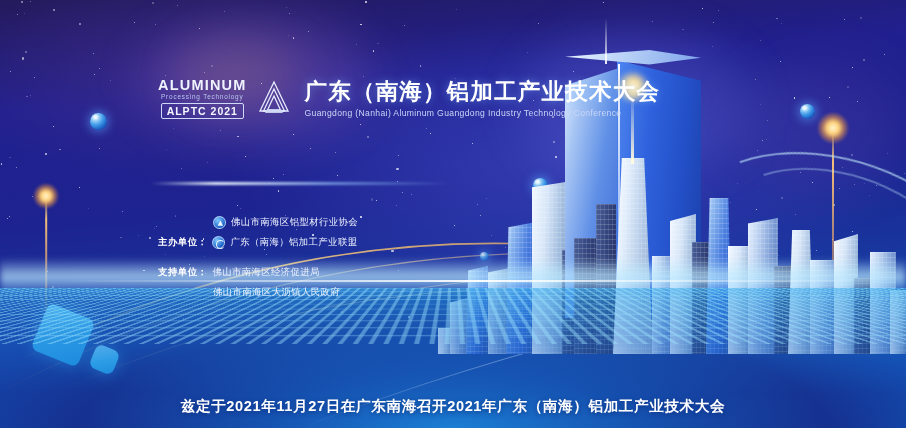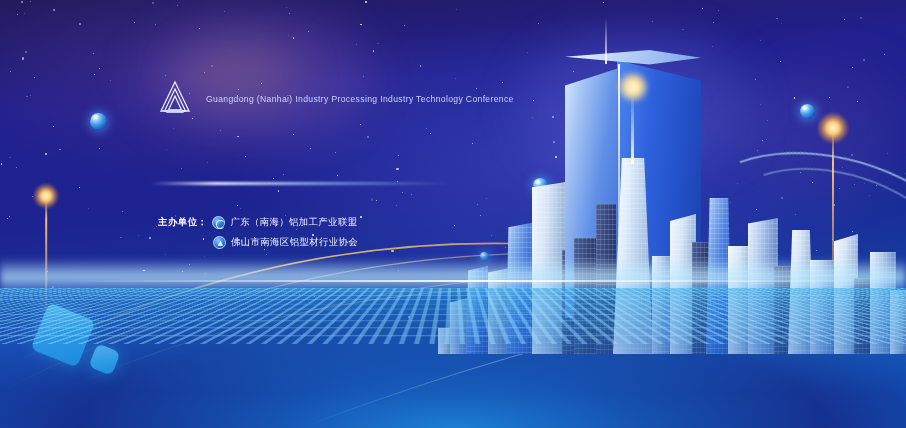--- a/index.html
+++ b/index.html
@@ -579,47 +579,63 @@
   <div class="ground-glow"></div>
   <div class="ground-line"></div>
   <div class="floor">
       <div class="mesh"></div>
     </div>
 
   <div class="swoosh" style="right:-80px;bottom:90px;width:300px;height:180px;transform:rotate(16deg);"></div>
   <div class="swoosh" style="right:-60px;bottom:104px;width:250px;height:150px;transform:rotate(18deg);opacity:.6;"></div>
 
   <div class="logo-row">
+    <div class="alptc">
+      <div class="l1">ALUMINUM</div>
+      <div class="l2">Processing Technology</div>
+      <div class="l3">ALPTC 2021</div>
+    </div>
     <svg class="tri" viewBox="0 0 34 40">
       <g fill="none" stroke="#e6ecff" stroke-width="1.3">
         <path d="M17 4 L31 33 L3 33 Z"></path>
         <path d="M17 11 L27.5 33 L6.5 33 Z"></path>
         <path d="M17 18 L24 33 L10 33 Z"></path>
       </g>
       <path d="M10 31 L24 31 L26 35 L8 35 Z" fill="#cdd8f5" opacity=".9"></path>
     </svg>
     <div class="titles">
-      <div class="t-en">Guangdong (Nanhai) Industry Processing Industry Technology Conference</div>
+      <div class="t-cn">广东（南海）铝加工产业技术大会</div>
+      <div class="t-en">Guangdong (Nanhai) Aluminum Guangdong Industry Technology Conference</div>
     </div>
   </div>
 
   <div class="slogan-underline"></div>
 
   <div class="orgs">
+    <div class="org-row org-indent">
+      <span class="badge-circ flat"></span>
+      <span class="org-name">佛山市南海区铝型材行业协会</span>
+    </div>
     <div class="org-row">
       <span class="org-label">主办单位：</span>
       <span class="badge-circ"></span>
       <span class="org-name">广东（南海）铝加工产业联盟</span>
     </div>
-    <div class="org-row org-indent">
-      <span class="badge-circ flat"></span>
-      <span class="org-name">佛山市南海区铝型材行业协会</span>
-    </div>
   </div>
 
   <div class="orgs" style="left:348px;top:212px;">
   </div>
 
+  <div class="support">
+    <div class="org-row">
+      <span class="org-label">支持单位：</span>
+      <span class="org-name">佛山市南海区经济促进局</span>
+    </div>
+    <div class="org-row" style="padding-left:55px;">
+      <span class="org-name">佛山市南海区大沥镇人民政府</span>
+    </div>
+  </div>
 
   <div class="bottom">
+    <div class="b2">兹定于2021年11月27日在广东南海召开2021年广东（南海）铝加工产业技术大会</div>
   </div>
 
 </div>
 
 </body></html>

